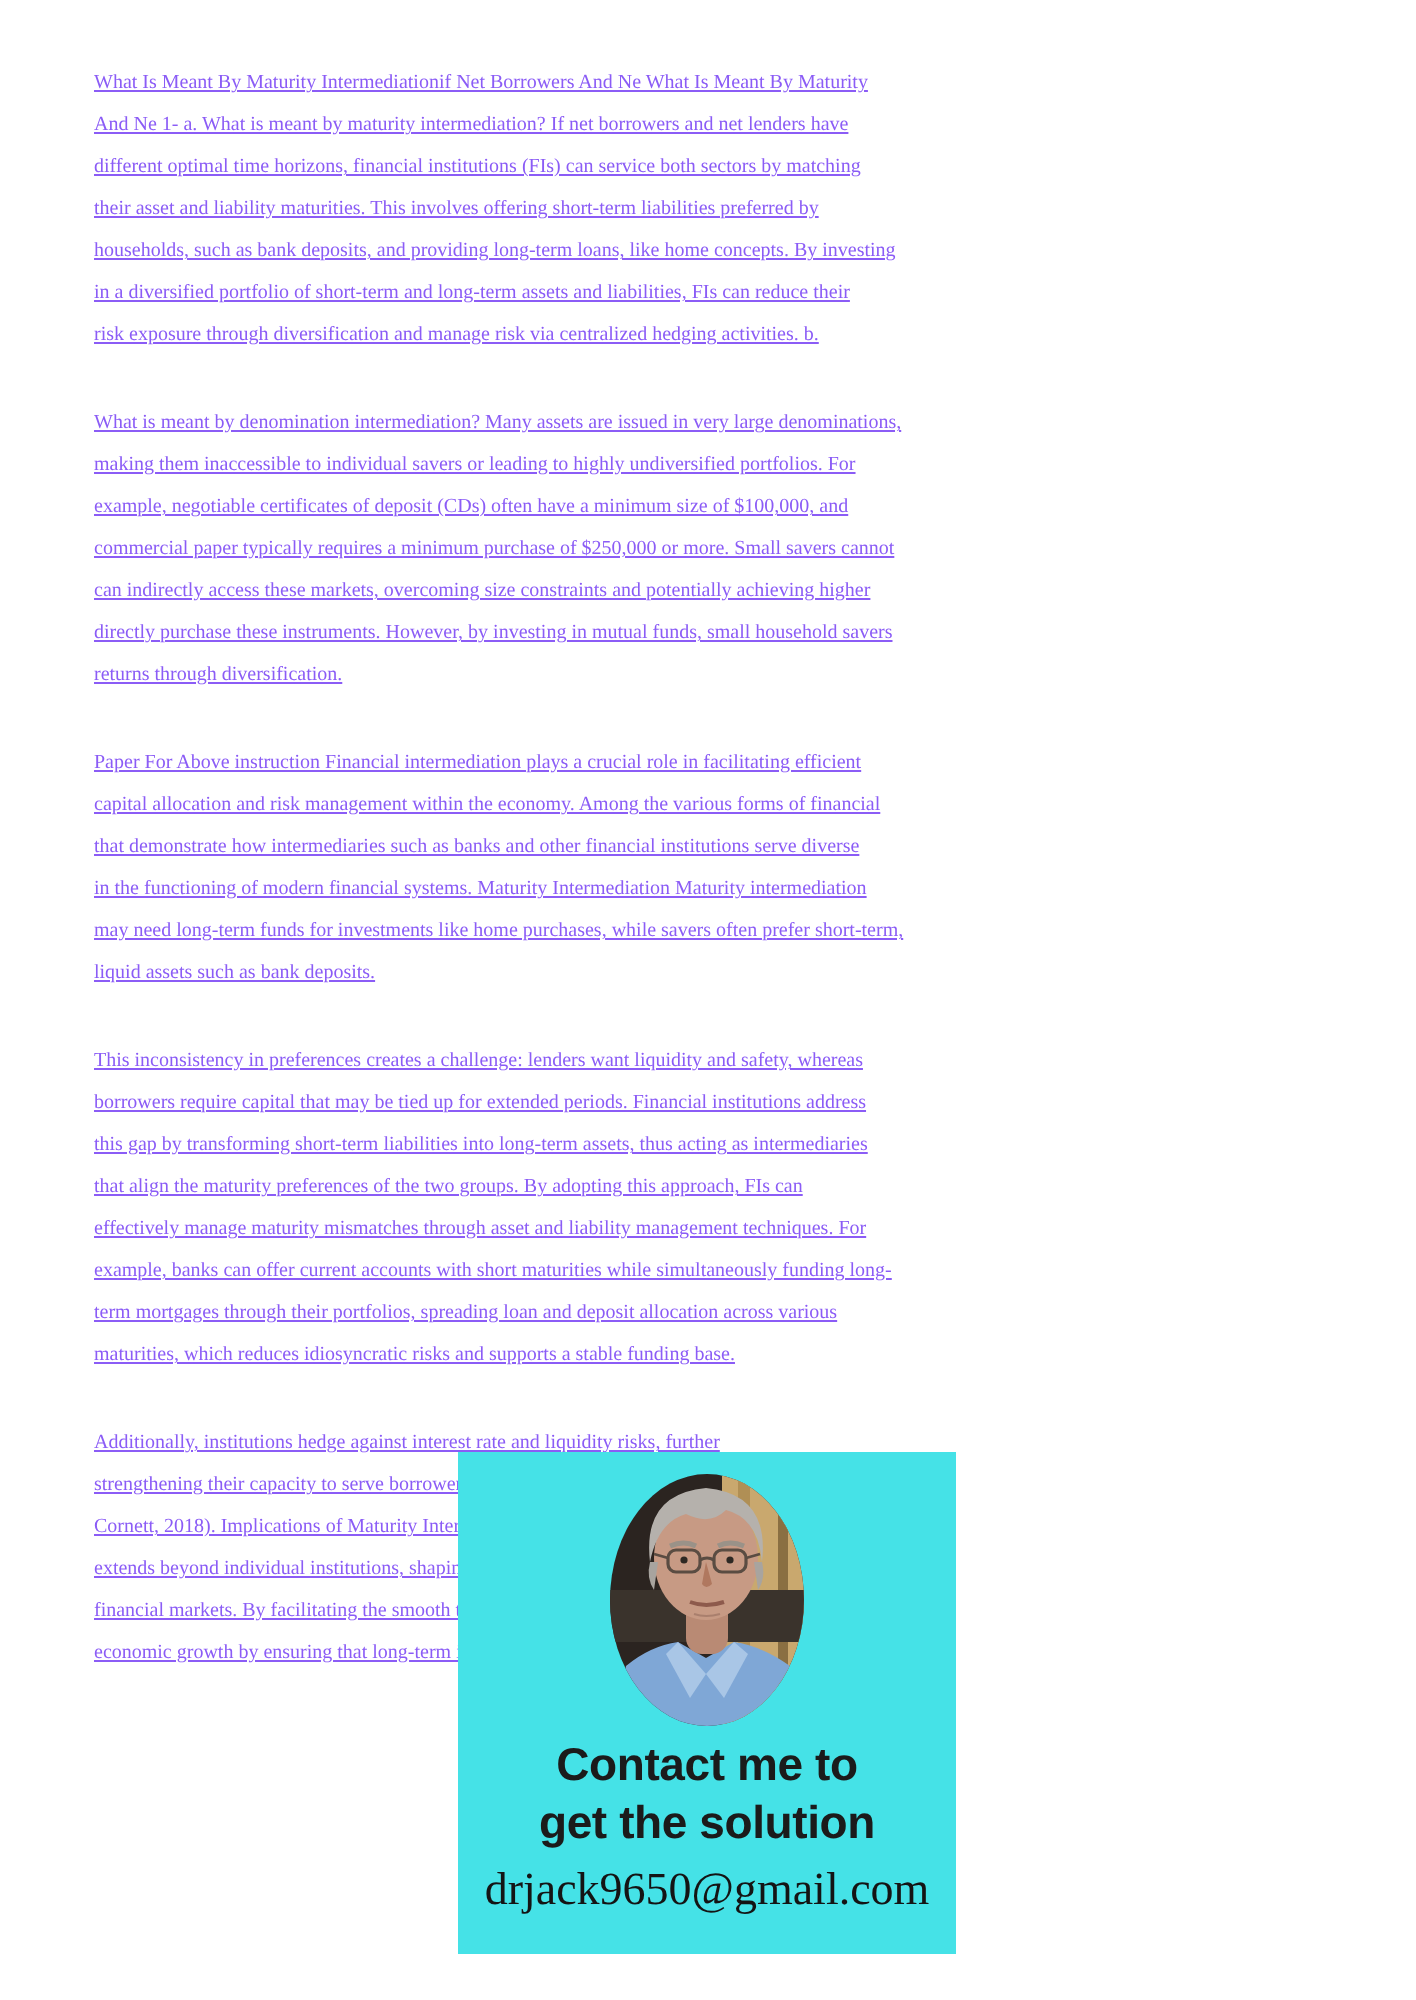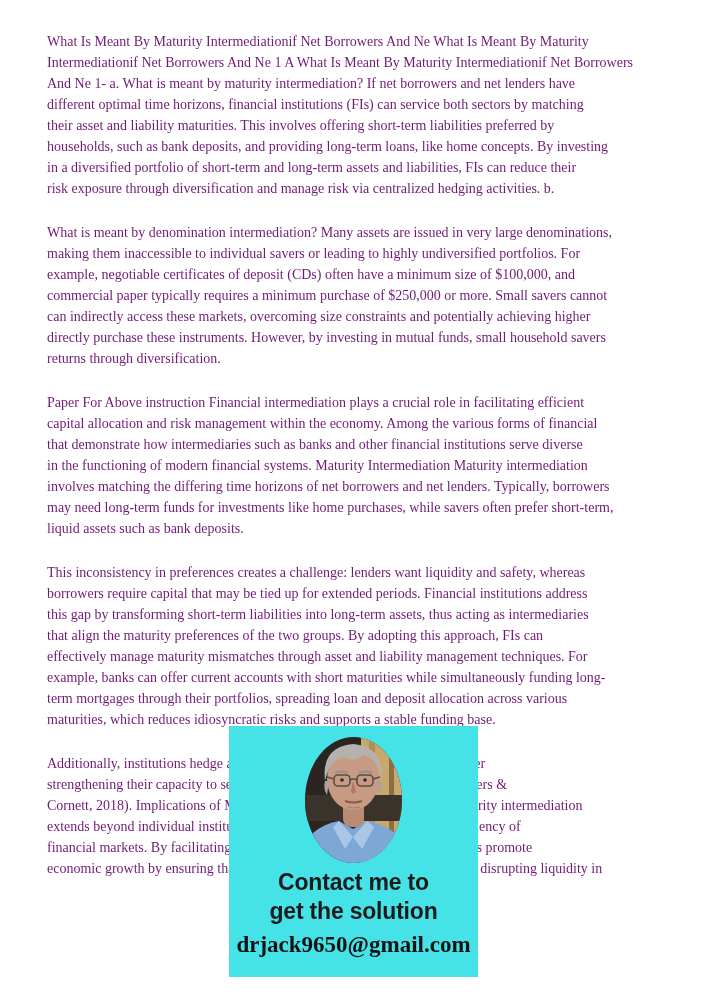--- a/index.html
+++ b/index.html
@@ -5,53 +5,52 @@
   html,body{margin:0;padding:0;}
   body{
     width:708px;height:1000px;
     background:#ffffff;
     font-family:"Liberation Serif", serif;
     position:relative;overflow:hidden;
   }
   .page{position:absolute;inset:0;background:#ffffff;}
   .text-col{
     position:absolute;left:47px;top:31px;width:616px;
-    color:#701a75;font-size:14px;line-height:21px;
+    color:#8b5cf6;font-size:10px;line-height:21px;text-decoration:underline;
   }
   .para{margin:0 0 23px 0;}
   .line{white-space:pre;height:21px;}
   
   .card{
     position:absolute;left:229px;top:726px;width:249px;height:251px;
     background:#45e2e7;
     display:flex;flex-direction:column;align-items:center;
   }
   .photo-wrap{margin-top:11px;width:97px;height:126px;}
   .headline{
     margin-top:5px;
     font-family:"Liberation Sans", sans-serif;
     font-weight:700;font-size:23px;line-height:29px;
     letter-spacing:-0.2px;color:#1b1b1b;text-align:center;
   }
   .email{
     margin-top:4px;
     font-family:"Liberation Serif", serif;
-    font-weight:700;font-size:23px;line-height:30px;
+    font-weight:400;font-size:23px;line-height:30px;
     color:#141414;text-align:center;
   }
 </style>
 </head>
 <body>
 
 <div class="page">
 
   <div class="text-col">
     <div class="para">
         <div class="line">What Is Meant By Maturity Intermediationif Net Borrowers And Ne What Is Meant By Maturity</div>
-        <div class="line">Intermediationif Net Borrowers And Ne 1 A What Is Meant By Maturity Intermediationif Net Borrowers</div>
         <div class="line">And Ne 1- a. What is meant by maturity intermediation? If net borrowers and net lenders have</div>
         <div class="line">different optimal time horizons, financial institutions (FIs) can service both sectors by matching</div>
         <div class="line">their asset and liability maturities. This involves offering short-term liabilities preferred by</div>
         <div class="line">households, such as bank deposits, and providing long-term loans, like home concepts. By investing</div>
         <div class="line">in a diversified portfolio of short-term and long-term assets and liabilities, FIs can reduce their</div>
         <div class="line">risk exposure through diversification and manage risk via centralized hedging activities. b.</div>
       </div>
     <div class="para">
         <div class="line">What is meant by denomination intermediation? Many assets are issued in very large denominations,</div>
         <div class="line">making them inaccessible to individual savers or leading to highly undiversified portfolios. For</div>
@@ -59,21 +58,20 @@
         <div class="line">commercial paper typically requires a minimum purchase of $250,000 or more. Small savers cannot</div>
         <div class="line">can indirectly access these markets, overcoming size constraints and potentially achieving higher</div>
         <div class="line">directly purchase these instruments. However, by investing in mutual funds, small household savers</div>
         <div class="line">returns through diversification.</div>
       </div>
     <div class="para">
         <div class="line">Paper For Above instruction Financial intermediation plays a crucial role in facilitating efficient</div>
         <div class="line">capital allocation and risk management within the economy. Among the various forms of financial</div>
         <div class="line">that demonstrate how intermediaries such as banks and other financial institutions serve diverse</div>
         <div class="line">in the functioning of modern financial systems. Maturity Intermediation Maturity intermediation</div>
-        <div class="line">involves matching the differing time horizons of net borrowers and net lenders. Typically, borrowers</div>
         <div class="line">may need long-term funds for investments like home purchases, while savers often prefer short-term,</div>
         <div class="line">liquid assets such as bank deposits.</div>
       </div>
     <div class="para">
         <div class="line">This inconsistency in preferences creates a challenge: lenders want liquidity and safety, whereas</div>
         <div class="line">borrowers require capital that may be tied up for extended periods. Financial institutions address</div>
         <div class="line">this gap by transforming short-term liabilities into long-term assets, thus acting as intermediaries</div>
         <div class="line">that align the maturity preferences of the two groups. By adopting this approach, FIs can</div>
         <div class="line">effectively manage maturity mismatches through asset and liability management techniques. For</div>
         <div class="line">example, banks can offer current accounts with short maturities while simultaneously funding long-</div>

